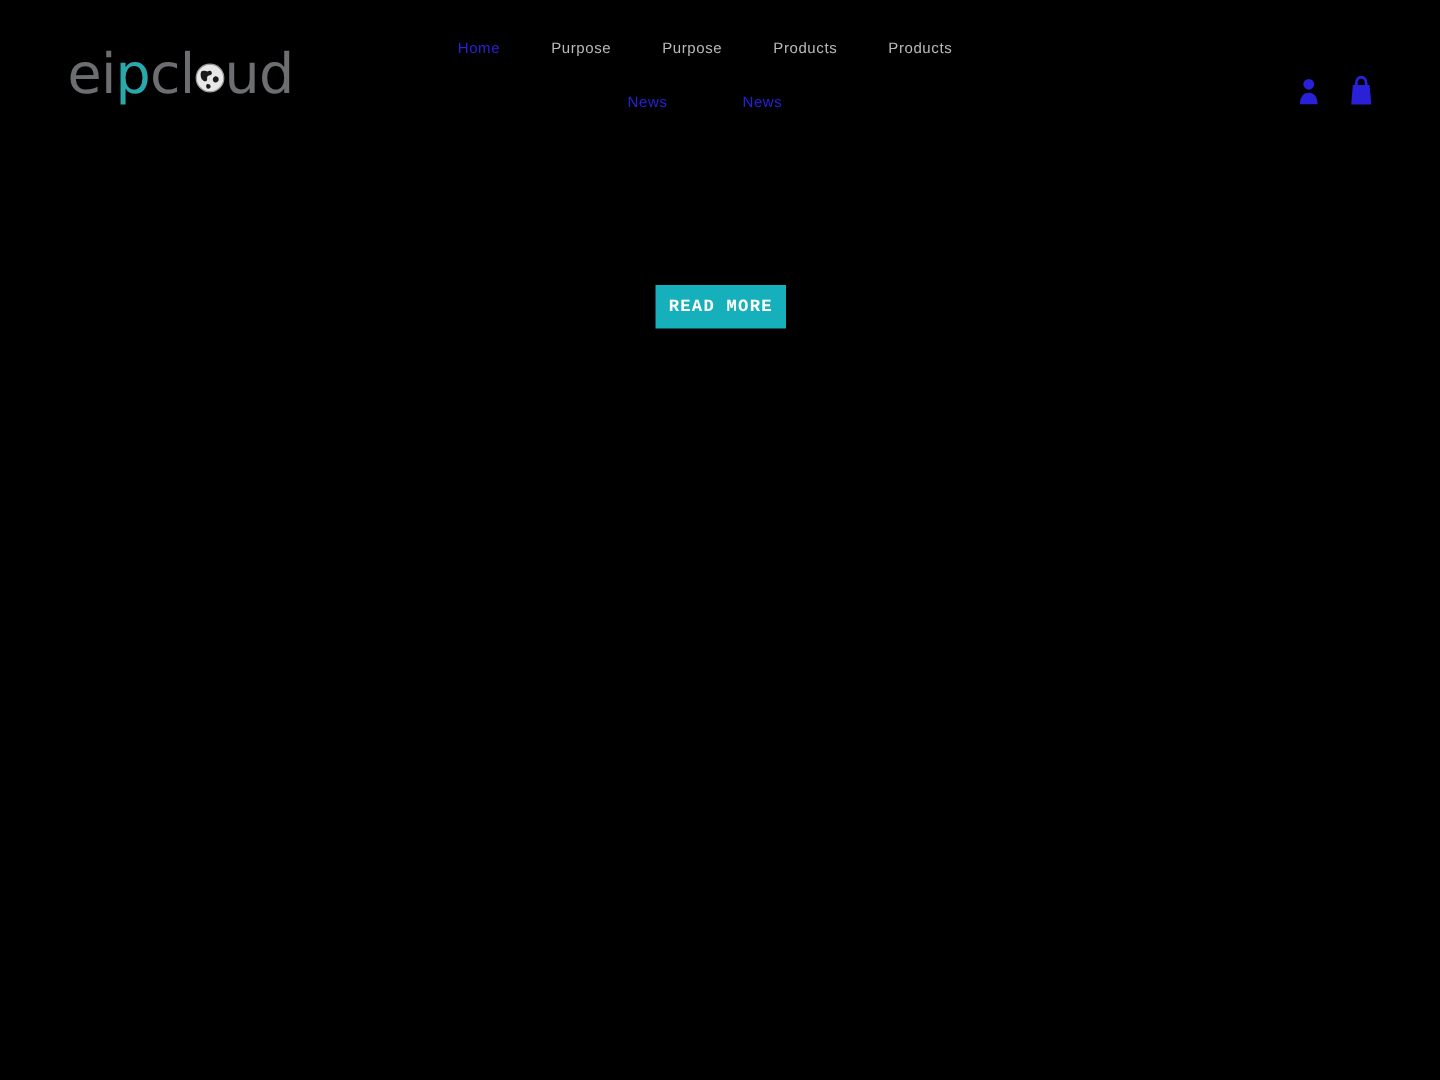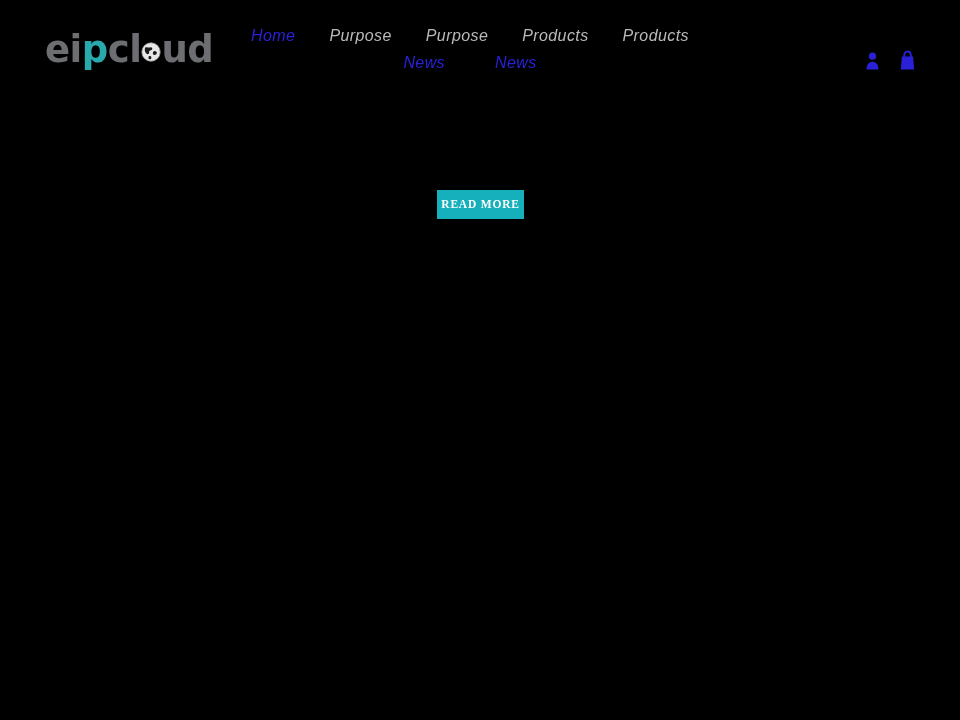--- a/index.html
+++ b/index.html
@@ -33,21 +33,21 @@
     top:28px;
     height:42px;
     display:flex;
     align-items:center;
     text-decoration:none;
     user-select:none;
   }
   .logo-text {
     font-family:"DejaVu Sans", sans-serif;
     font-size:37px;
-    font-weight:700;
+    font-weight:400;
     letter-spacing:-0.5px;
     line-height:1;
     display:flex;
     align-items:center;
   }
   .logo-seg-gray  { color:#6d6e71; }
   .logo-seg-teal  { color:#2aa9ad; }
   .logo-globe {
     display:inline-block;
     width:20px;
@@ -65,31 +65,30 @@
     top:28px;
     width:420px;
     text-align:center;
   }
   .nav-row {
     display:flex;
     justify-content:center;
     align-items:baseline;
   }
   .nav-row-1 { gap:0px; }
-  .nav-row-2 { gap:16px; margin-top:11px;align-items:center; }
+  .nav-row-2 { gap:16px; margin-top:26px;align-items:center; }
   .nav-link {
     display:inline-block;
-    font-size:16px;
+    font-size:10px;
     font-weight:400;
     letter-spacing:0.4px;
     text-decoration:none;
     line-height:1;
     white-space:nowrap;
     padding:0 17px;
-    font-style:italic;
   }
   .nav-link.state-default { color:#b9b9b9;text-align:center; }
   .nav-link.state-visited { color:#2a20d8; }
 
   
   .header-icons {
     position:absolute;
     right:44px;
     top:50px;
     display:flex;
@@ -115,21 +114,21 @@
   }
   .read-more-btn {
     position:absolute;
     left:437px;
     top:98px;
     width:87px;
     height:29px;
     background:#15b0bc;
     border:none;
     color:#ffffff;
-    font-family:Liberation Serif, serif;
+    font-family:Liberation Mono, monospace;
     font-size:11.5px;
     font-weight:bold;
     letter-spacing:0.8px;
     text-align:center;
     line-height:29px;
     cursor:pointer;
     padding:0;
     text-decoration:none;
     display:block;
   }

